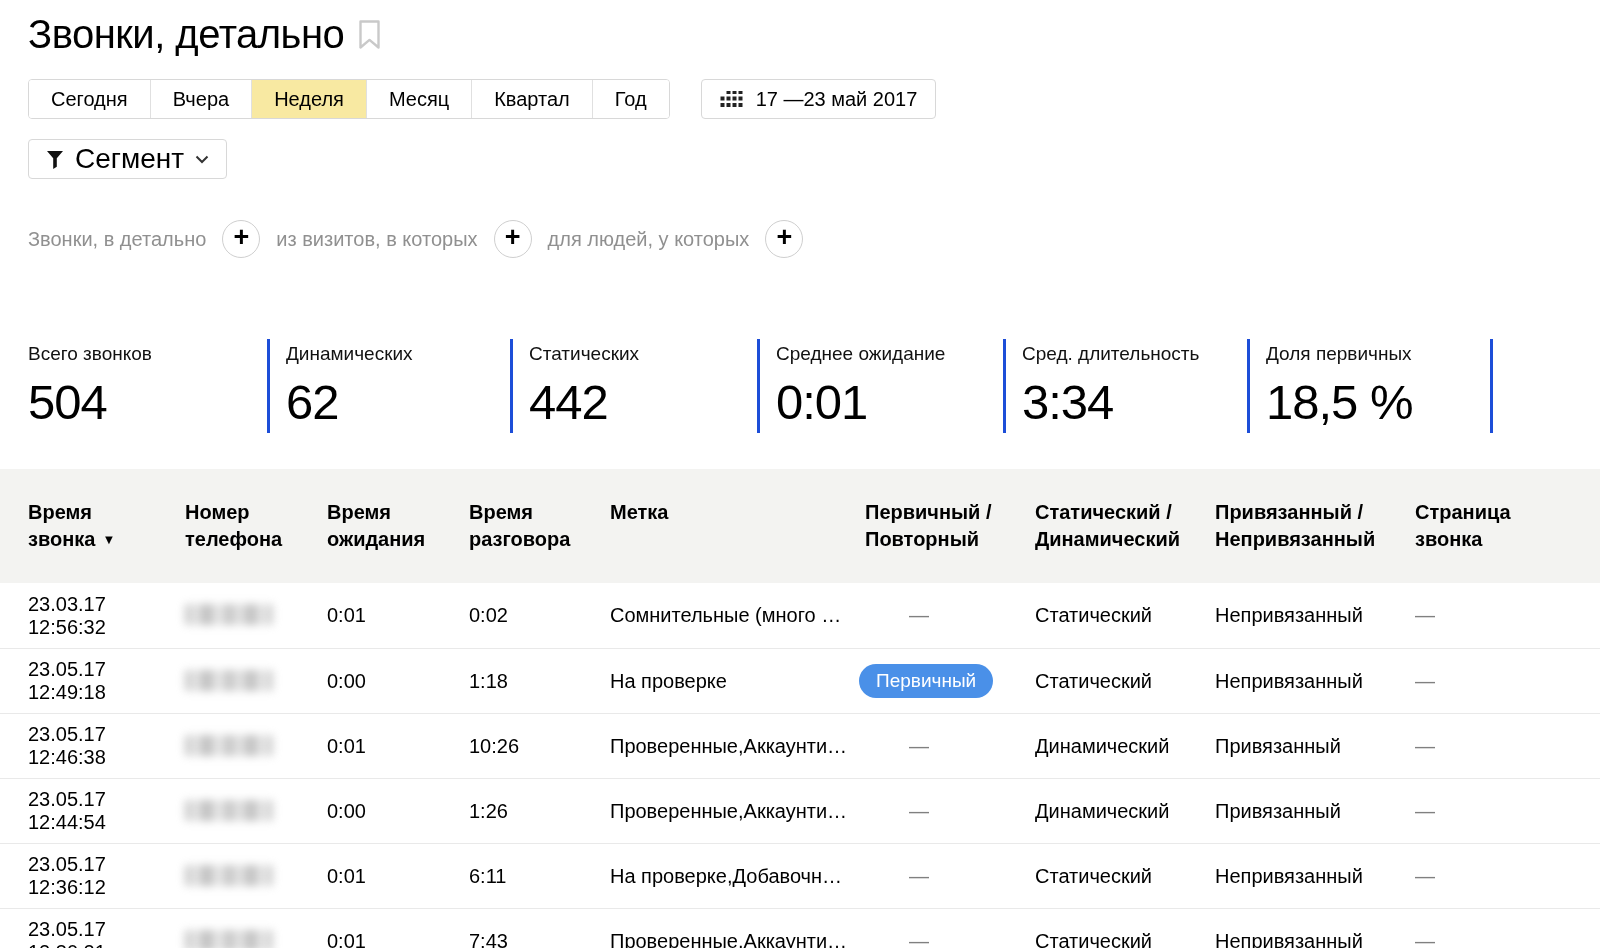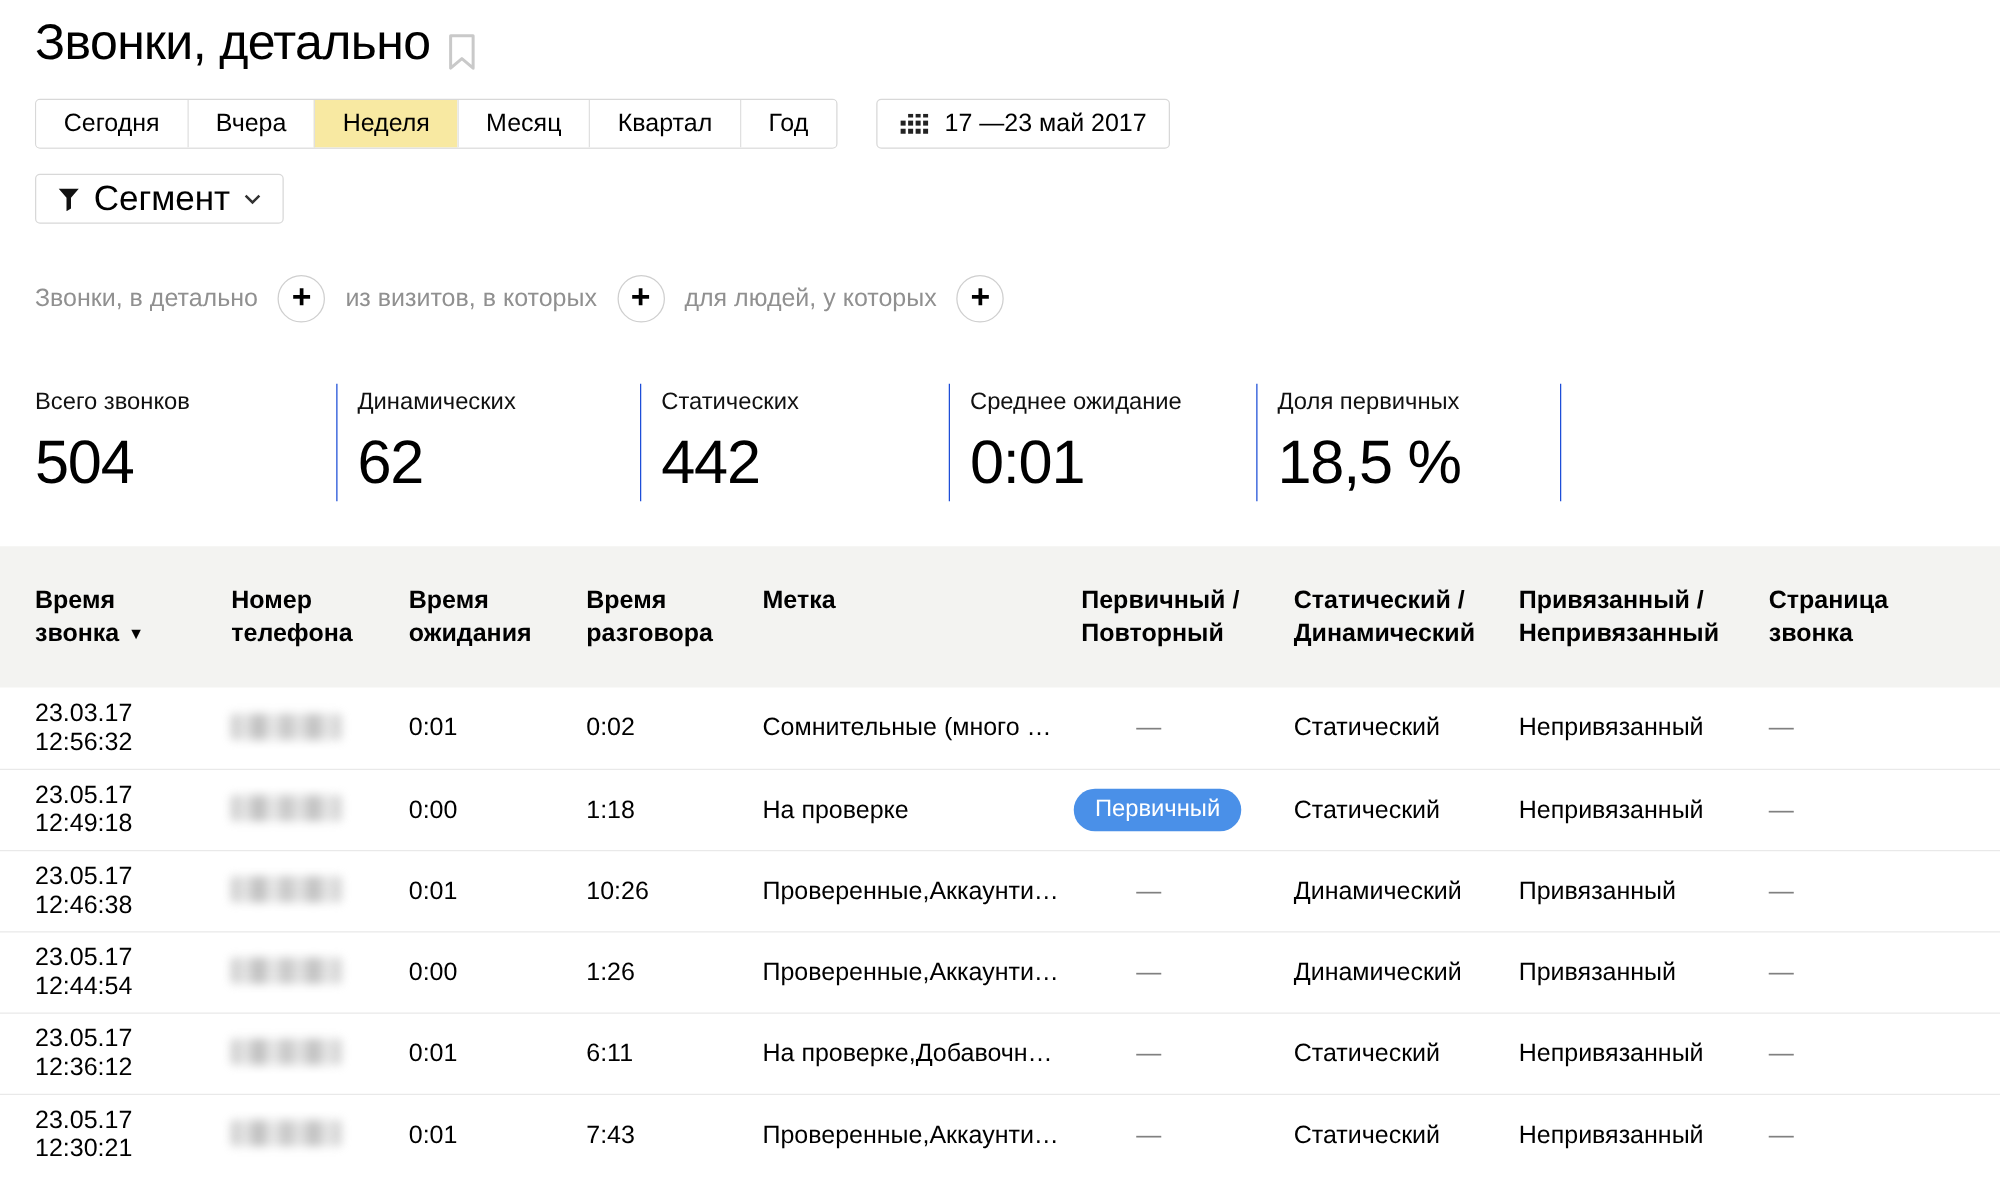--- a/index.html
+++ b/index.html
@@ -5,21 +5,21 @@
   * { margin:0; padding:0; box-sizing:border-box; }
   html,body { background:#fff; }
   body {
     width:1600px; min-height:948px;
     font-family:"Liberation Sans","DejaVu Sans",sans-serif;
     color:#000; overflow:hidden; position:relative;
   }
   .pad { padding-left:28px; padding-right:28px; }
 
   
-  .title-row { display:flex; align-items:flex-end; gap:14px; margin-top:12px; }
+  .title-row { display:flex; align-items:center; gap:14px; margin-top:12px; }
   h1 { font-size:40px; font-weight:400; letter-spacing:-.5px; }
   .bookmark-btn { background:none; border:none; cursor:pointer; display:flex; align-items:center; padding:0; }
 
   
   .controls-row { display:flex; align-items:flex-start; gap:31px; margin-top:22px; }
   .tab-group {
     display:inline-flex; border:1px solid #d8d8d8; border-radius:4px;
     overflow:hidden; background:#fff; height:40px;
   }
   .tab {
@@ -48,21 +48,21 @@
   .plus-btn {
     width:38px; height:38px; border-radius:50%; border:1px solid #cfcfcf;
     background:#fff; color:#000; font-size:27px; font-weight:600; line-height:1;
     display:flex; align-items:center; justify-content:center; cursor:pointer;
     margin:0 16px; flex:none; padding-bottom:3px;
   }
 
   
   .metrics { display:flex; margin-top:48px; margin-left:28px; }
   .metric {
-    border-right:1px solid #1d4ed8; height:94px; padding-left:16px; flex:none;
+    border-right:3px solid #1d4ed8; height:94px; padding-left:16px; flex:none;margin-top:32px;
   }
   .metric:first-child { padding-left:0; }
   .metric-label { font-size:19px; color:#111; margin-top:4px; }
   .metric-value { font-size:49px; font-weight:400; letter-spacing:-1px; margin-top:9px; }
 
   
   .table { margin-top:36px; width:1600px; font-size:20px; }
   .thead { background:#f3f3f1; padding:30px 0 28px 0; }
   .trow-head, .trow { display:flex; align-items:flex-start; }
   .trow { align-items:center; height:65px; }
@@ -177,20 +177,24 @@
     <div class="metric-value">62</div>
   </div>
   <div class="metric" style="width:247px">
     <div class="metric-label">Статических</div>
     <div class="metric-value">442</div>
   </div>
   <div class="metric" style="width:246px">
     <div class="metric-label">Среднее ожидание</div>
     <div class="metric-value">0:01</div>
   </div>
+  <div class="metric" style="width:244px">
+    <div class="metric-label">Сред. длительность</div>
+    <div class="metric-value">3:34</div>
+  </div>
   <div class="metric" style="width:243px">
     <div class="metric-label">Доля первичных</div>
     <div class="metric-value">18,5 %</div>
   </div>
 </div>
 
 <div class="table">
   <div class="thead">
     <div class="trow-head">
       <div class="cell th c-time">

